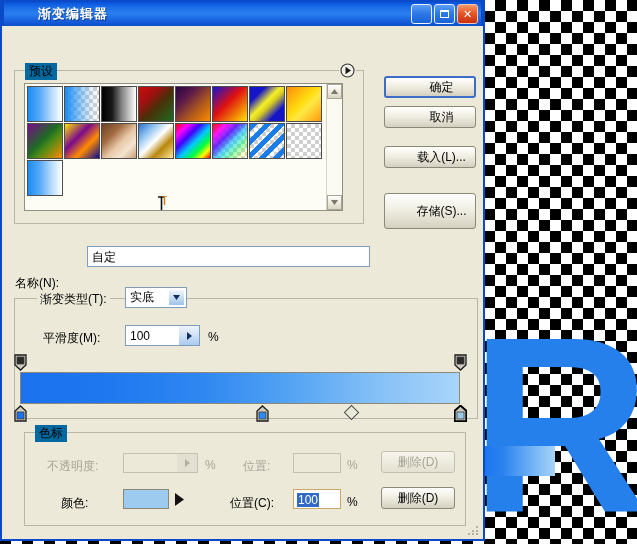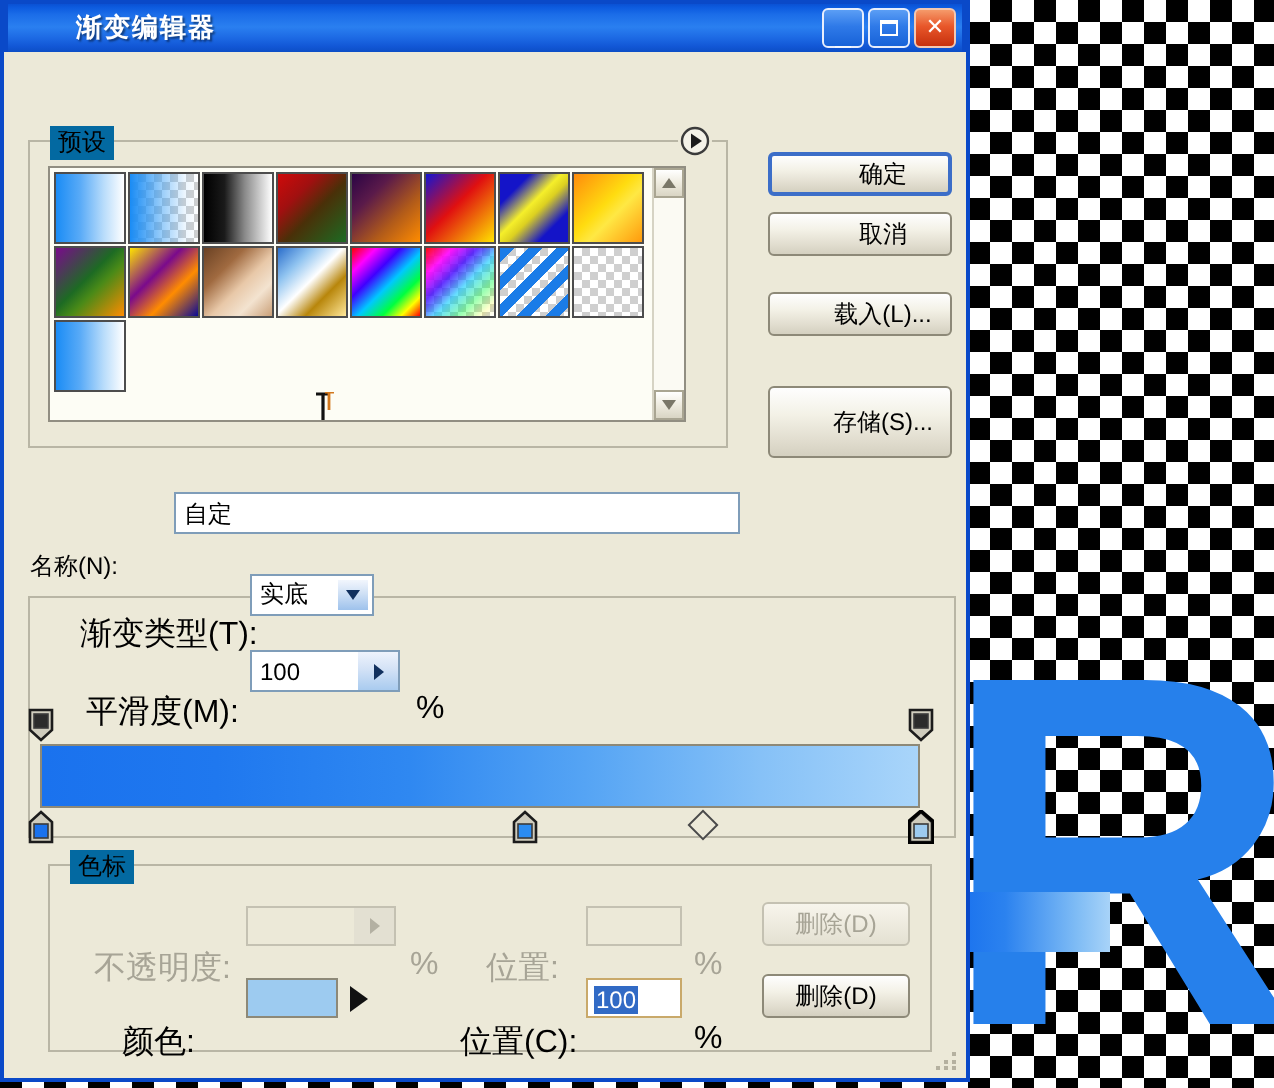--- a/index.html
+++ b/index.html
@@ -273,21 +273,21 @@
   }
   .mid-diamond {
     position: absolute; top: 53px;
     width: 9px; height: 9px;
     transform: translateX(-4px) rotate(45deg);
     border: 1px solid #4a4a4a;
     background: #ece9d8;
   }
   
   #grp-stops { left: 22px; top: 406px; width: 440px; height: 92px; }
-  .field-label { position: absolute; font-size: 16px; margin-top: 16px; }
+  .field-label { position: absolute; font-size: 12px; }
   .field-box {
     position: absolute;
     background: #ffffff;
     border: 1px solid #7f9db9;
     box-sizing: border-box;
     font-size: 12px;
     padding: 2px 4px;
     line-height: 16px;
   }
   .field-box.dis { background: #ece9d8; border: 1px solid #c4c1b2; color: #a7a496; }

